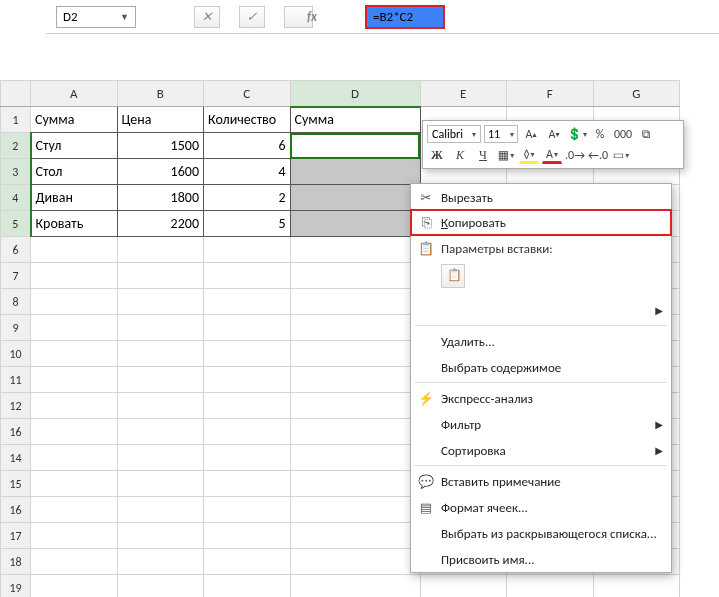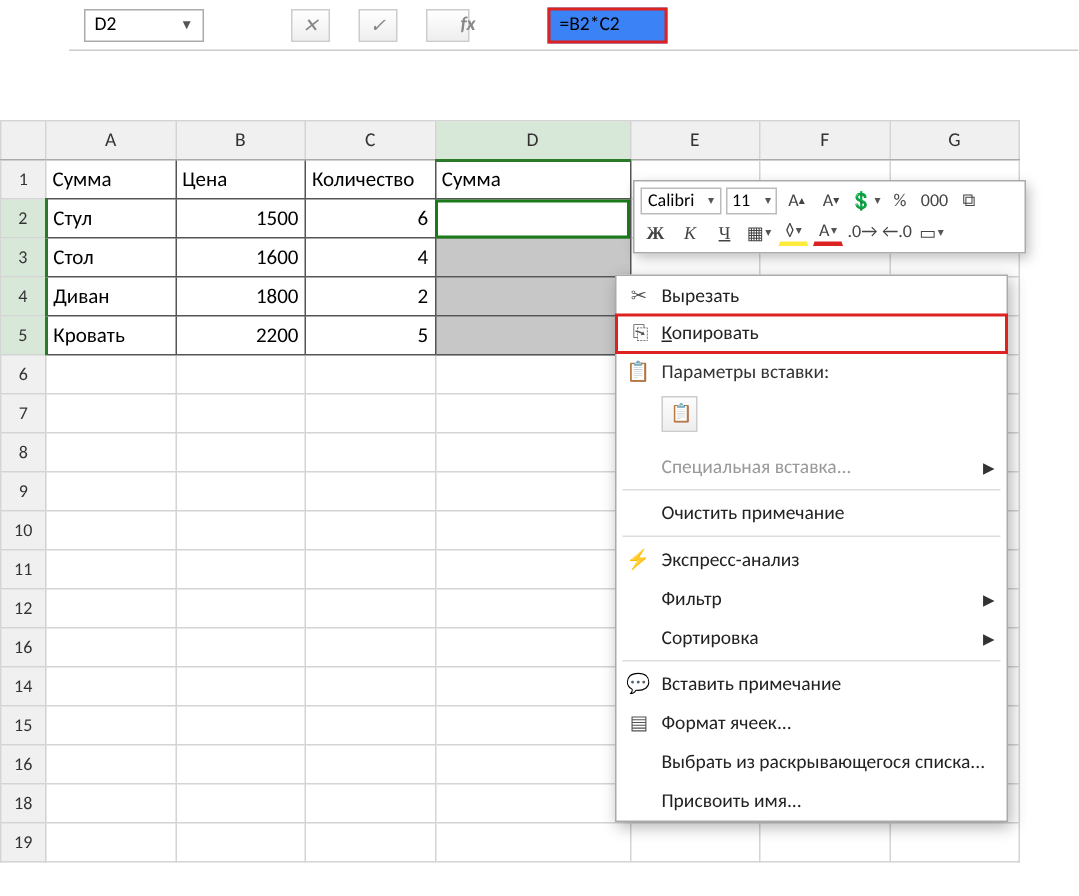--- a/index.html
+++ b/index.html
@@ -229,20 +229,30 @@
           <td></td>
           <td></td>
           <td></td>
           <td class="colwide"></td>
           <td></td>
           <td></td>
           <td></td>
         </tr>
 <tr>
           <th>16</th>
+          <td></td>
+          <td></td>
+          <td></td>
+          <td class="colwide"></td>
+          <td></td>
+          <td></td>
+          <td></td>
+        </tr>
+<tr>
+          <th>17</th>
           <td></td>
           <td></td>
           <td></td>
           <td class="colwide"></td>
           <td></td>
           <td></td>
           <td></td>
         </tr>
 <tr>
           <th>18</th>
@@ -308,26 +318,28 @@
     <span><span class="cm-under">К</span>опировать</span>
   </div>
   <div class="cm-item label">
     <span class="cm-ico">📋</span>
     <span>Параметры вставки:</span>
   </div>
   <div class="paste-opts">
     <span class="po"></span>
   </div>
   <div class="cm-item disabled">
-    <span>Специальная вставка...</span>
     <span class="cm-arrow">▶</span>
   </div>
   <div class="cm-sep"></div>
   <div class="cm-item">
-      <span>Очистить примечание</span>
+      <span>Удалить...</span>
+    </div>
+  <div class="cm-item">
+      <span>Выбрать содержимое</span>
     </div>
   <div class="cm-sep"></div>
   <div class="cm-item">
     <span class="cm-ico">⚡</span>
     <span>Экспресс-анализ</span>
   </div>
   <div class="cm-item">
     <span>Фильтр</span>
     <span class="cm-arrow">▶</span>
   </div>

